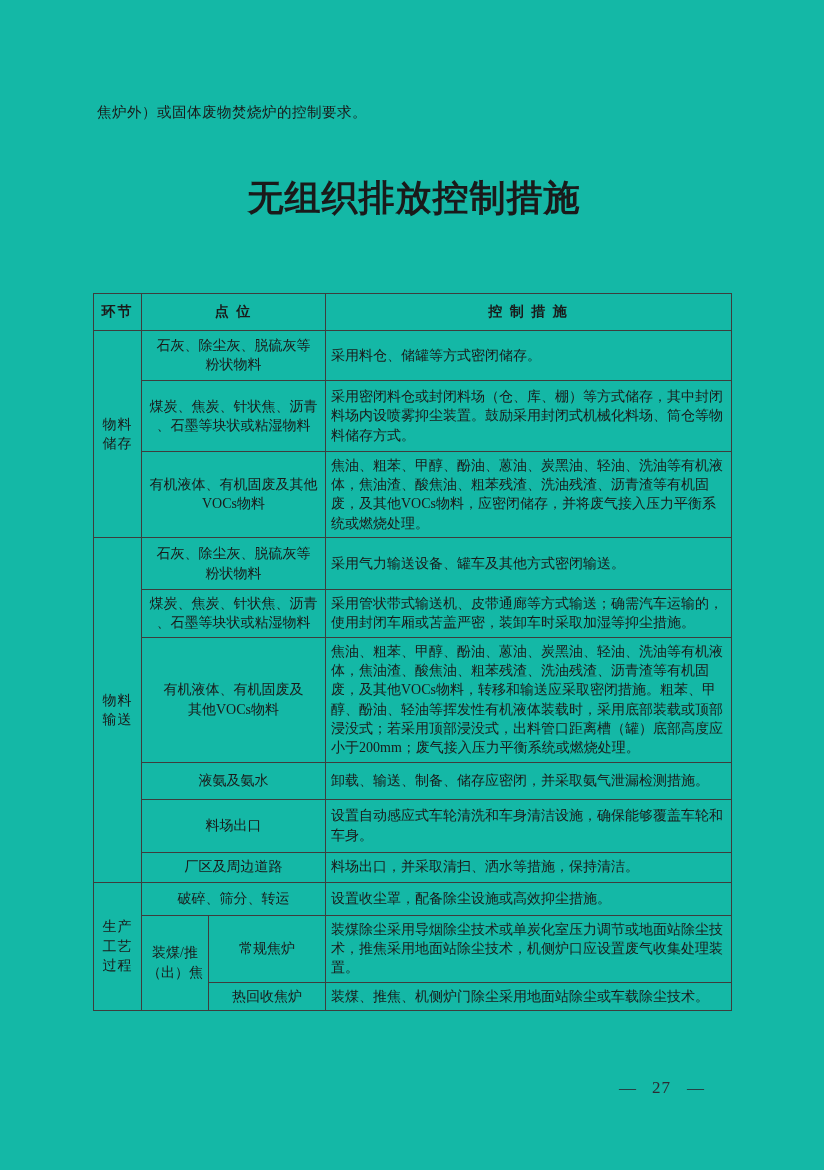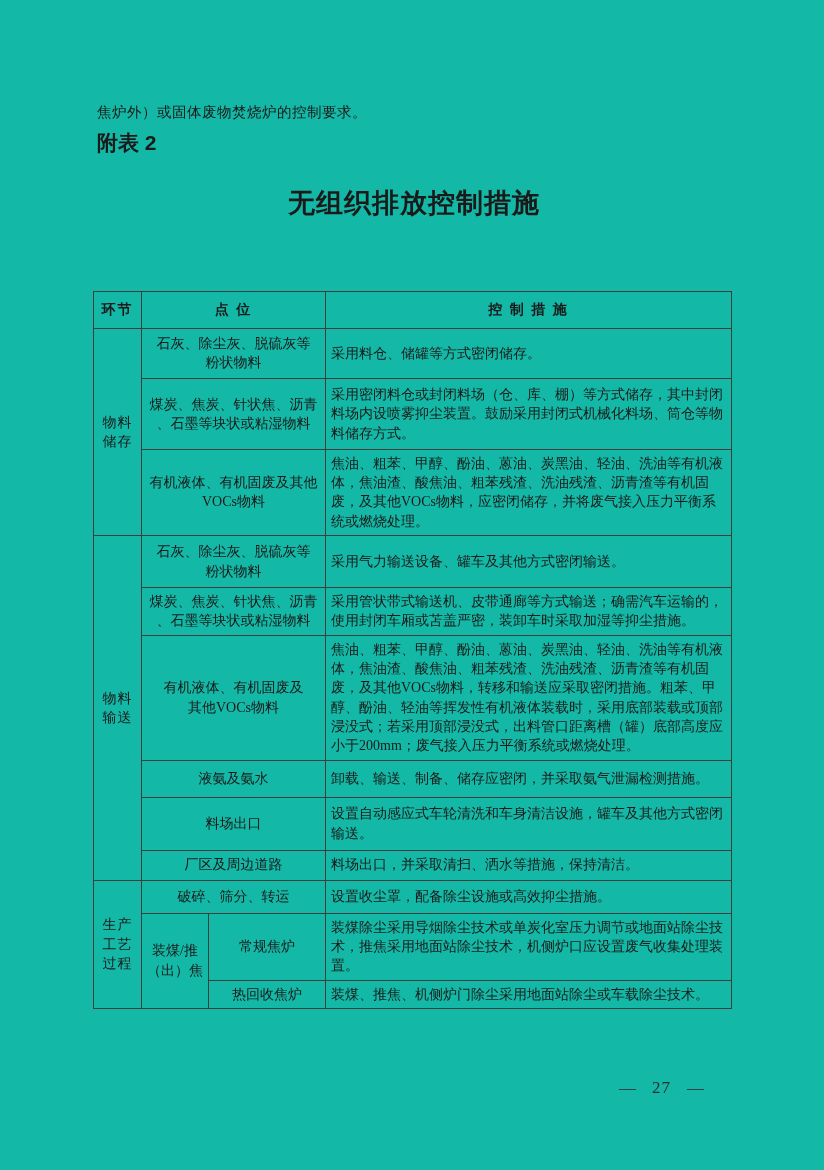--- a/index.html
+++ b/index.html
@@ -21,23 +21,23 @@
     line-height: 1.3;
     letter-spacing: 0.5px;
   }
   .appendix-label {
     margin-top: 7px;
     font-size: 21px;
     font-weight: bold;
     font-family: "Liberation Sans", "DejaVu Sans", sans-serif;
   }
   .doc-title {
-    margin-top: 28px;
+    margin-top: 52px;
     text-align: center;
-    font-size: 27px;
+    font-size: 36px;
     font-weight: bold;
     letter-spacing: 1px;
     font-family: Liberation Mono, monospace;
   }
 
   .measure-table {
     margin-top: 70px;
     margin-left: -4px;
     width: 638px;
     border-collapse: collapse;
@@ -87,21 +87,20 @@
   .footer .num { margin: 0 16px; letter-spacing: 1px; }
 </style>
 </head>
 <body>
 
 <div class="page">
   <div class="content">
 
     <div class="top-note">焦炉外）或固体废物焚烧炉的控制要求。</div>
 
-    <div class="appendix-label">附表 2</div>
 
     <div class="doc-title">无组织排放控制措施</div>
 
     <table class="measure-table">
       <colgroup>
         <col style="width:48px">
         <col style="width:67px">
         <col style="width:117px">
         <col style="width:406px">
       </colgroup>
@@ -147,21 +146,21 @@
         <td class="cell-point" colspan="2">有机液体、有机固废及
 其他VOCs物料</td>
         <td class="cell-measure">焦油、粗苯、甲醇、酚油、蒽油、炭黑油、轻油、洗油等有机液体，焦油渣、酸焦油、粗苯残渣、洗油残渣、沥青渣等有机固废，及其他VOCs物料，转移和输送应采取密闭措施。粗苯、甲醇、酚油、轻油等挥发性有机液体装载时，采用底部装载或顶部浸没式；若采用顶部浸没式，出料管口距离槽（罐）底部高度应小于200mm；废气接入压力平衡系统或燃烧处理。</td>
       </tr>
       <tr style="height:37px;">
         <td class="cell-point" colspan="2">液氨及氨水</td>
         <td class="cell-measure">卸载、输送、制备、储存应密闭，并采取氨气泄漏检测措施。</td>
       </tr>
       <tr style="height:53px;">
         <td class="cell-point" colspan="2">料场出口</td>
-        <td class="cell-measure">设置自动感应式车轮清洗和车身清洁设施，罐车及其他方式密闭输送。</td>
+        <td class="cell-measure">设置自动感应式车轮清洗和车身清洁设施，确保能够覆盖车轮和车身。</td>
       </tr>
       <tr style="height:30px;margin-top:8px;">
         <td class="cell-point" colspan="2">厂区及周边道路</td>
         <td class="cell-measure">料场出口，并采取清扫、洒水等措施，保持清洁。</td>
       </tr>
 
       <tr style="height:33px;">
         <td class="cell-stage" rowspan="3">生产
 工艺
 过程</td>

